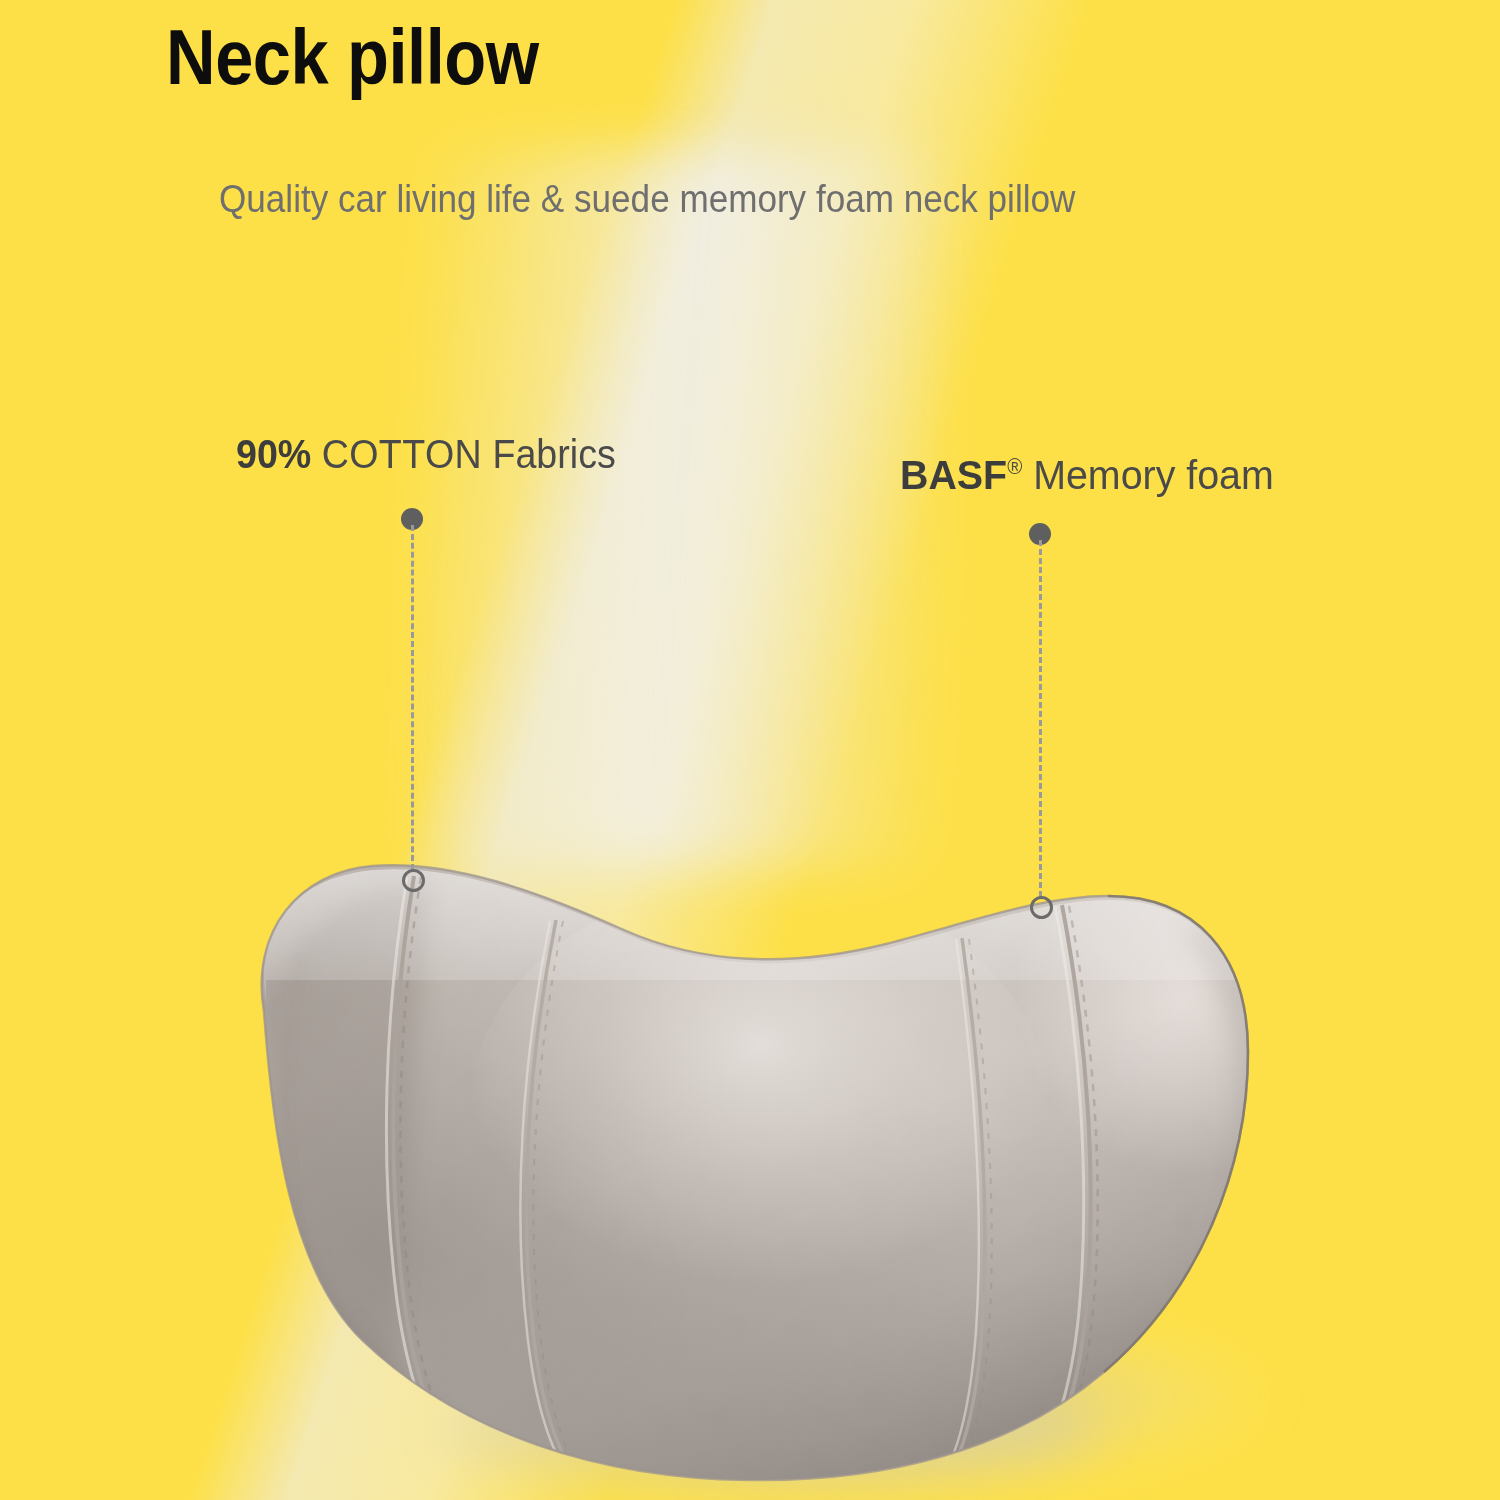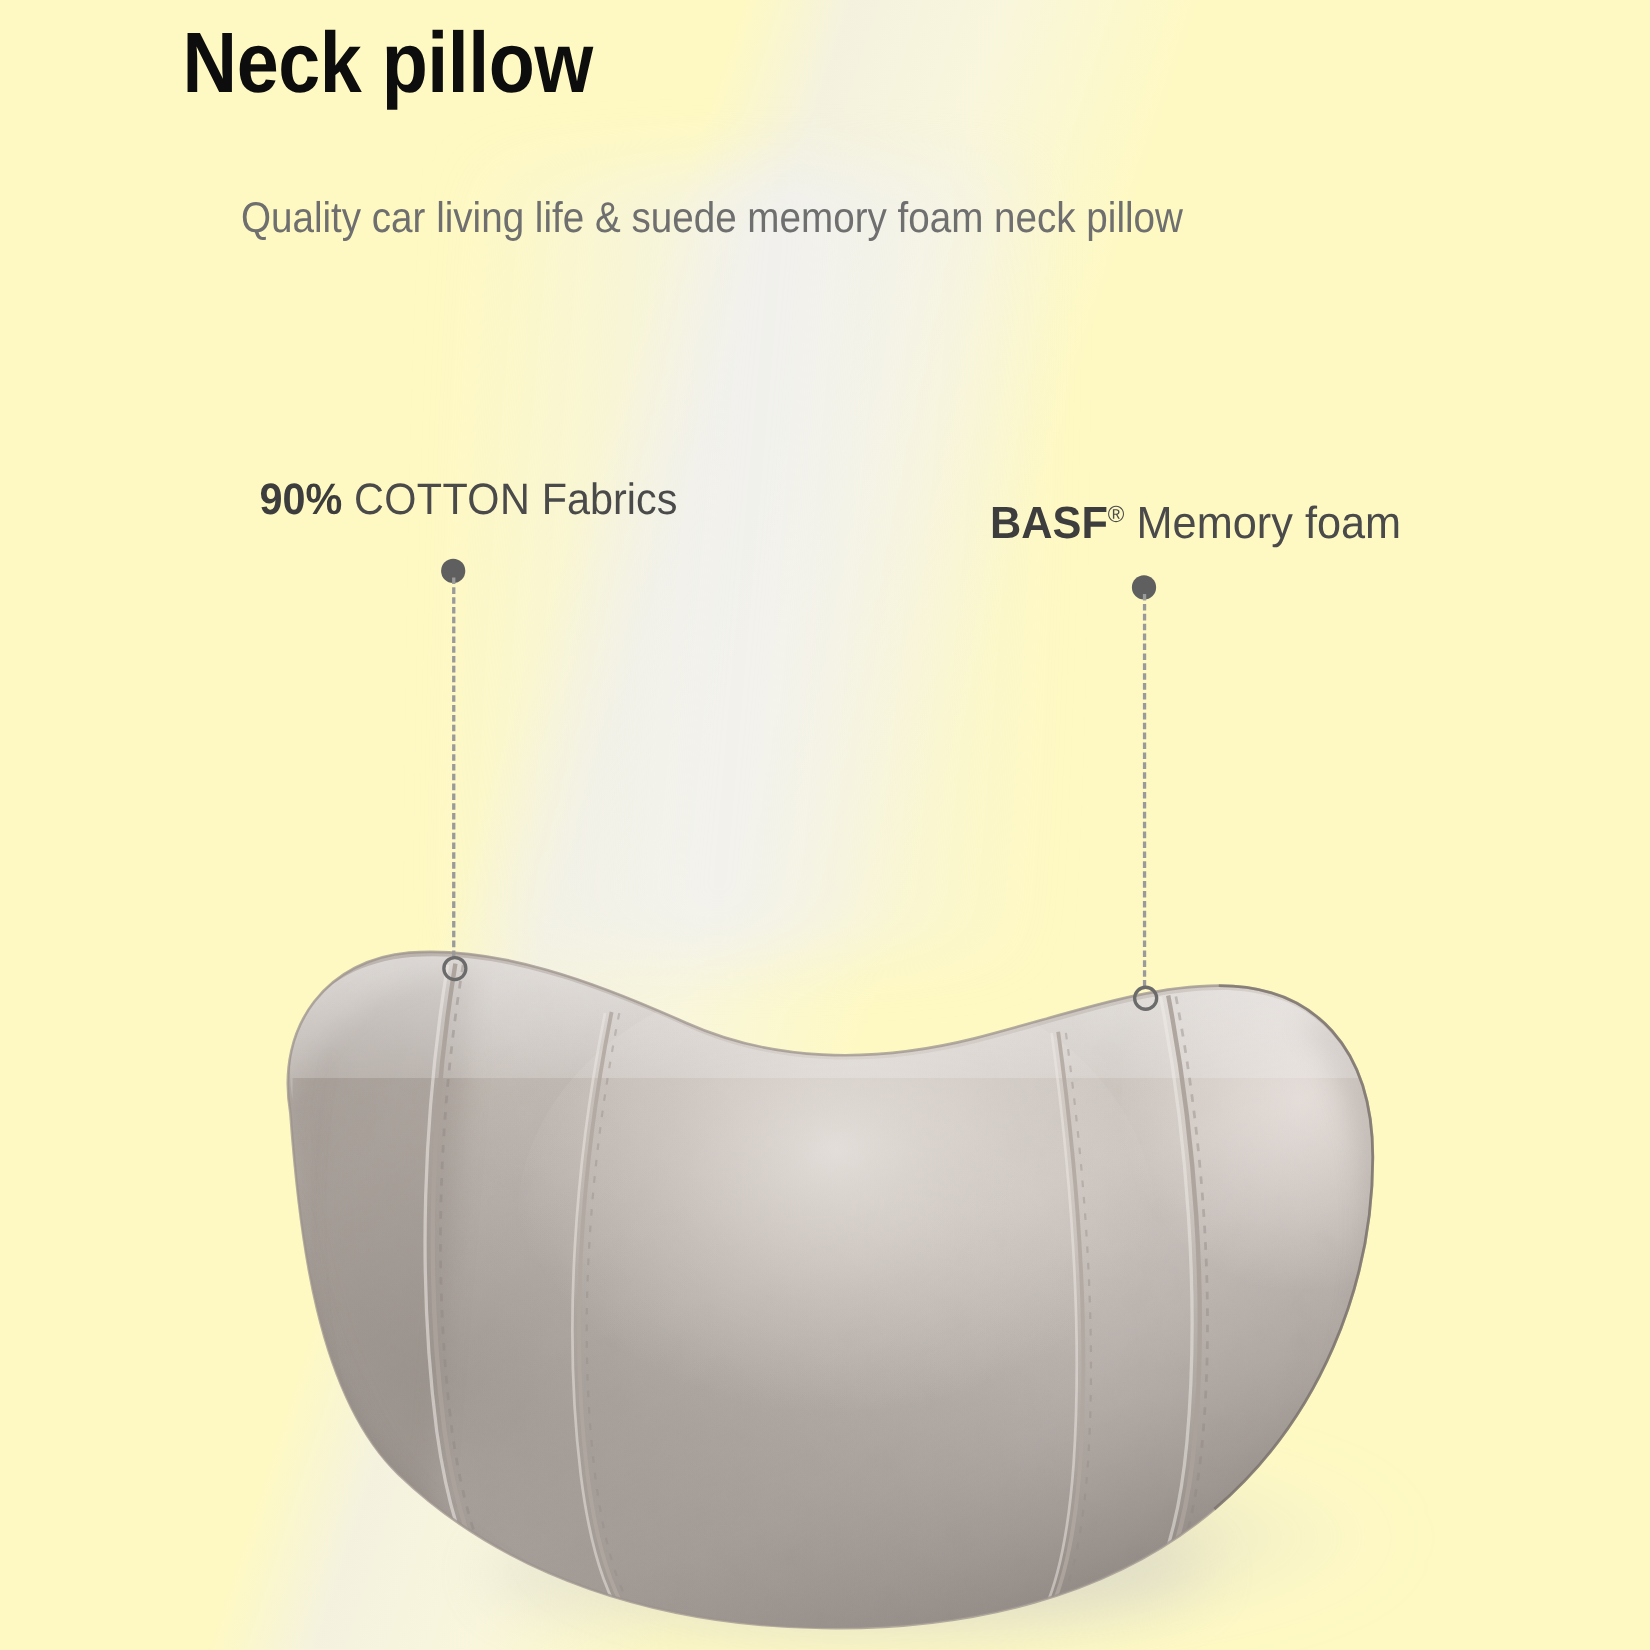--- a/index.html
+++ b/index.html
@@ -6,21 +6,21 @@
   html, body {
     margin: 0;
     padding: 0;
     background: #ffffff;
   }
   #page {
     position: relative;
     width: 1500px;
     height: 1500px;
     overflow: hidden;
-    background: #fef9c3;
+    background: #fde047;
     font-family: "Liberation Sans", "DejaVu Sans", sans-serif;
     -webkit-font-smoothing: antialiased;
   }
 
   
   .bg-sheen {
     position: absolute;
     left: 0; top: 0;
     width: 1500px; height: 1500px;
     background:

